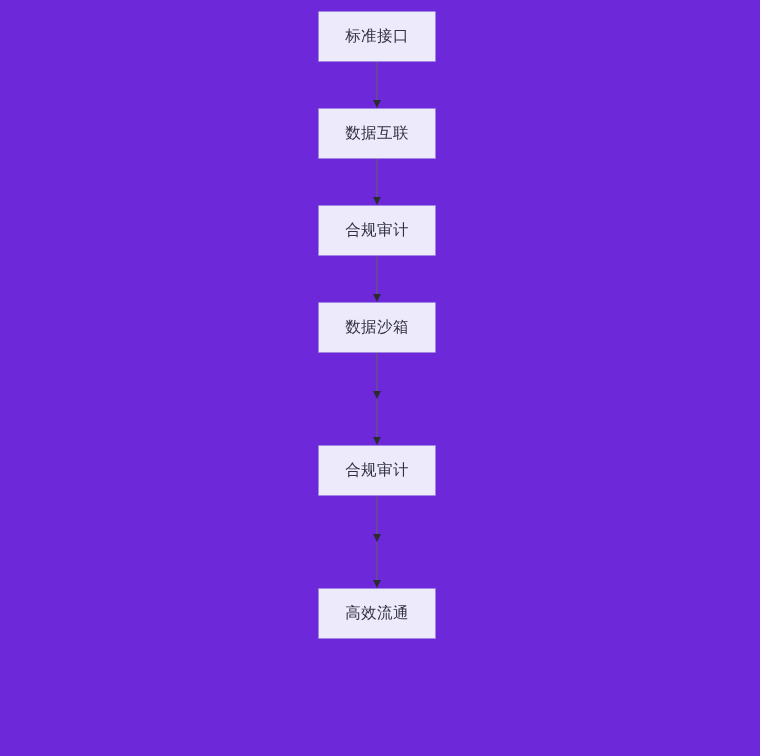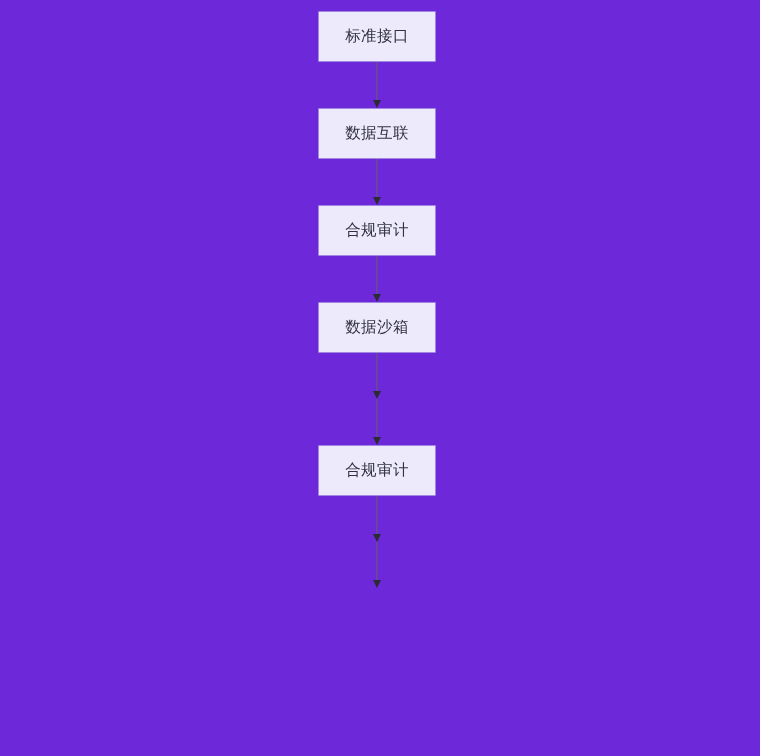--- a/index.html
+++ b/index.html
@@ -138,15 +138,18 @@
       <div class="shaft"></div>
       <div class="head"></div>
     </div>
 
 
     <div class="connector">
       <div class="shaft"></div>
       <div class="head"></div>
     </div>
 
+    <div class="node">
+      <span class="node-label">高效流通</span>
+    </div>
 
   </div>
 </div>
 
 </body></html>

